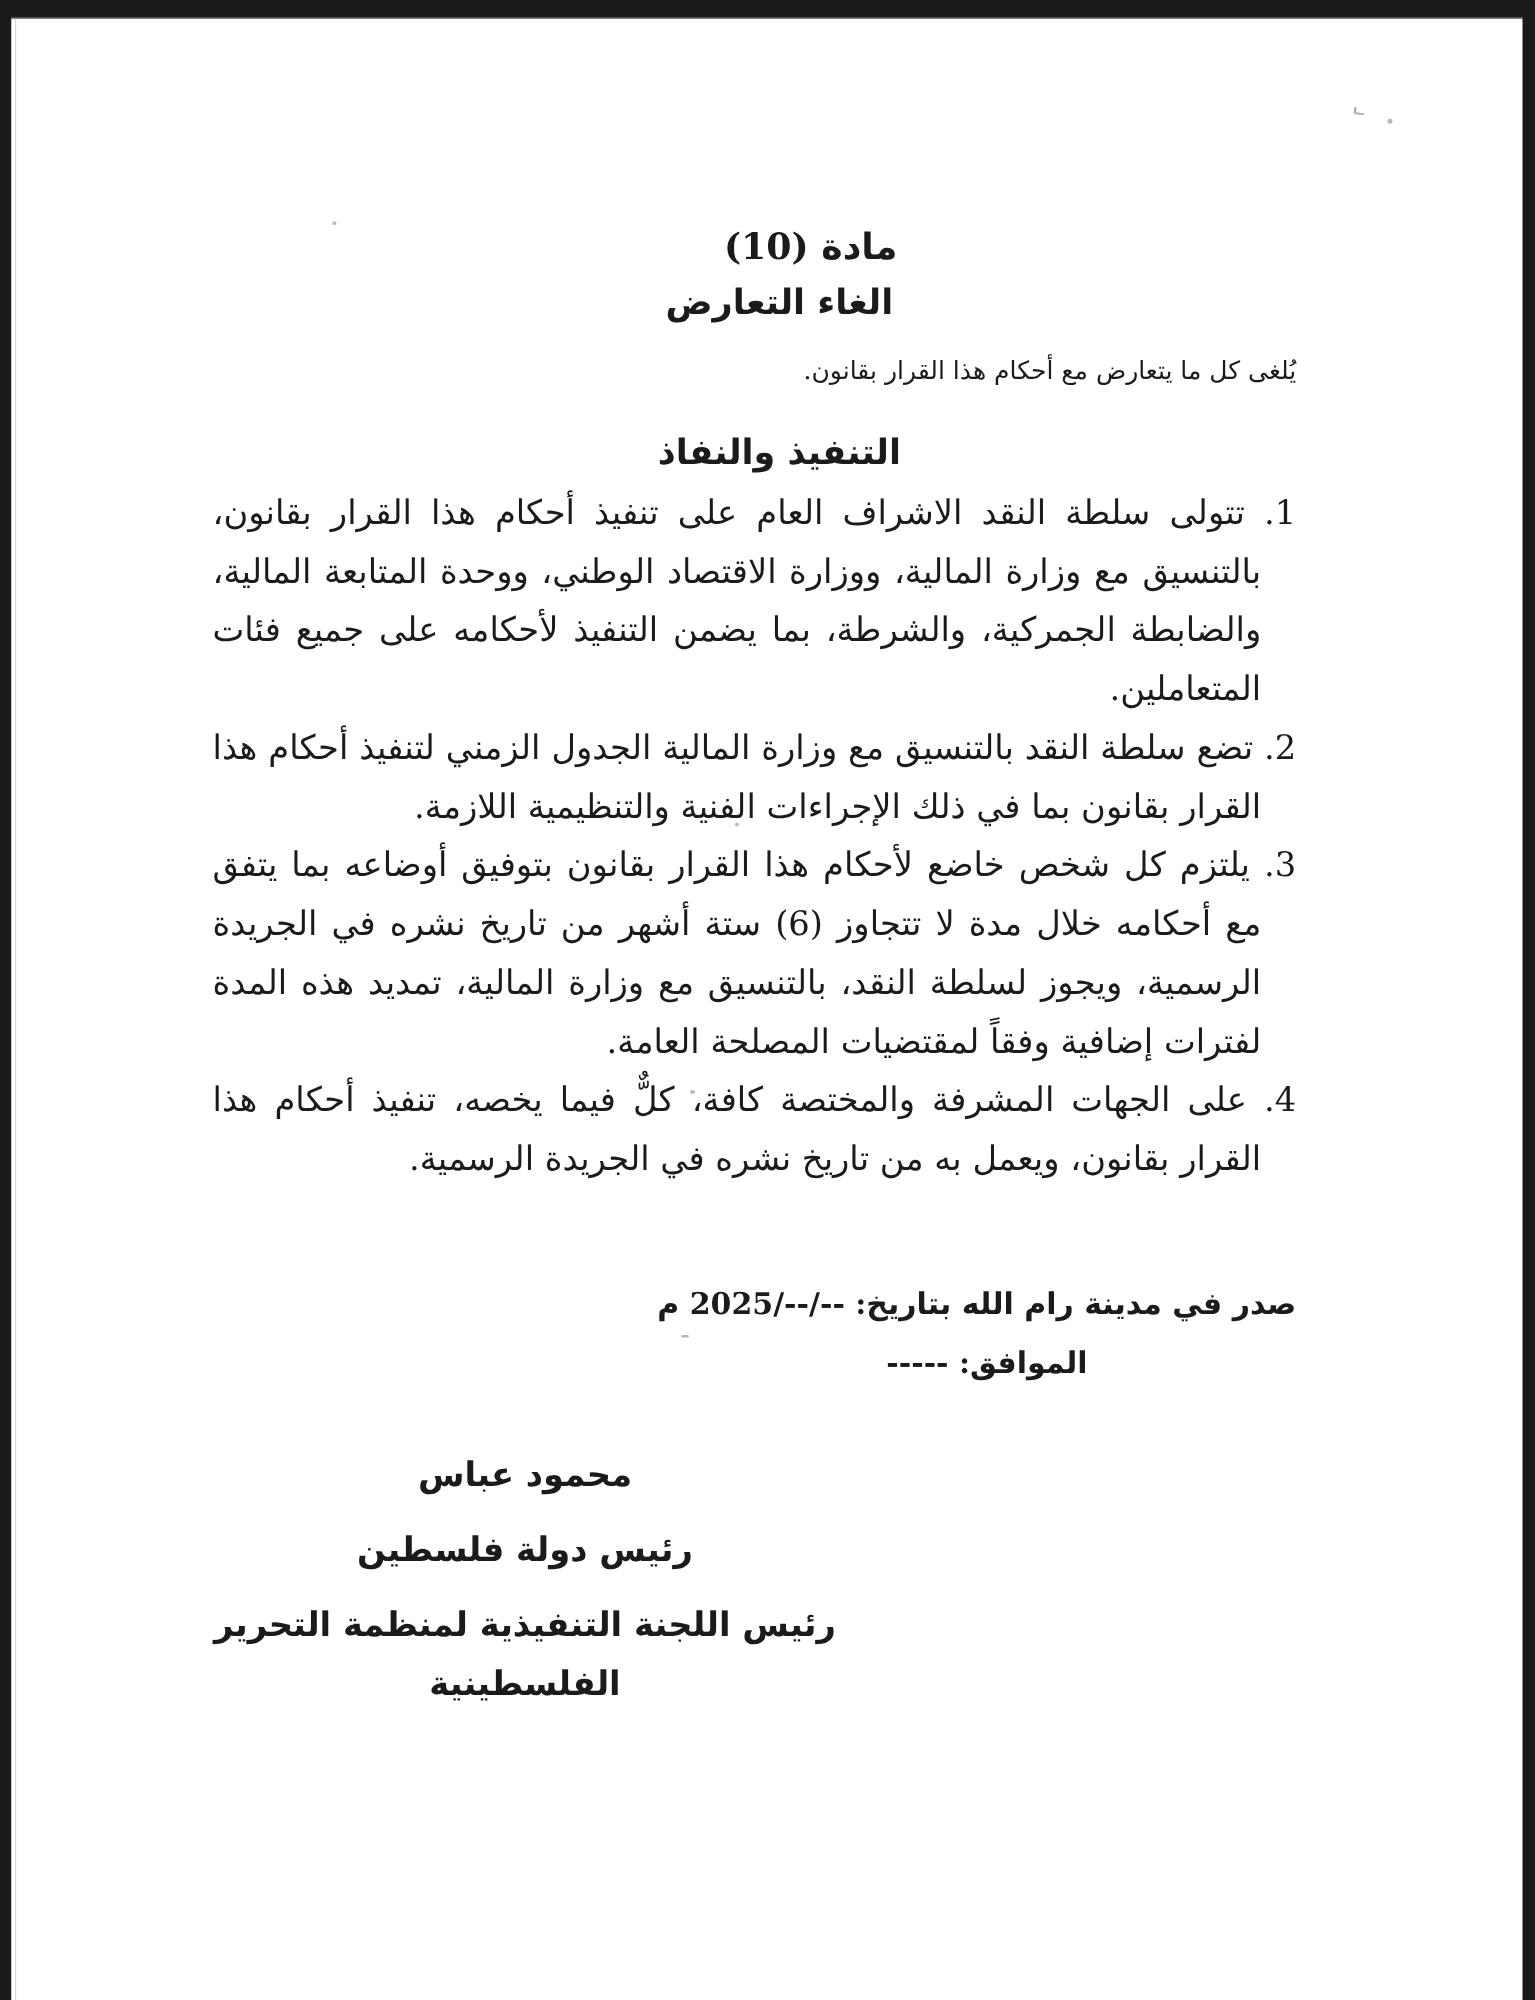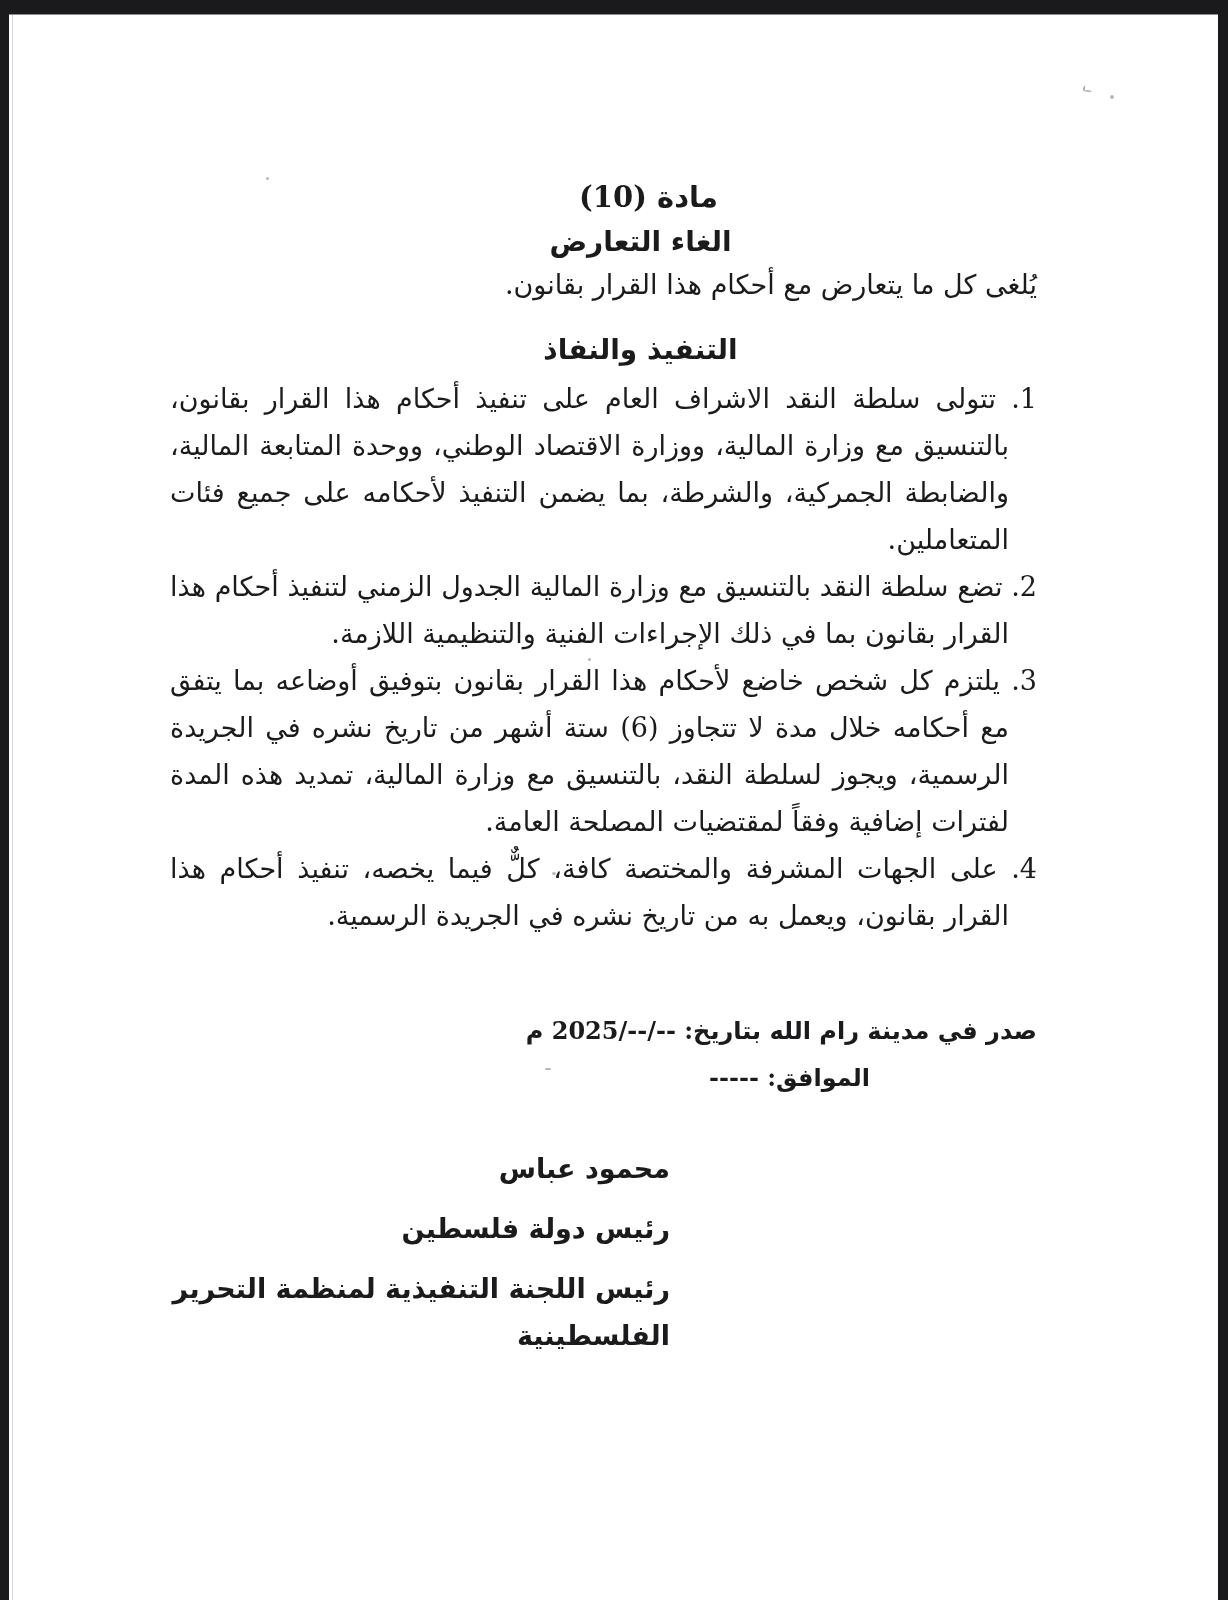--- a/index.html
+++ b/index.html
@@ -19,41 +19,41 @@
   .content {
     position:absolute; top:15px; left:170px; right:191px; bottom:0;
     direction:rtl; text-align:right;
   }
   .article-heading {
     font-size:29px; font-weight:bold; line-height:40px;
     text-align:center; position:relative; left:45px;
   }
   .article-title {
     font-size:28px; font-weight:bold; line-height:38px;
-    text-align:center; position:relative; left:37px;
+    text-align:center; position:relative; left:20px;
   }
   .a10-heading { margin-top:162px; }
   .a10-title   { margin-top:6px; }
-  .a10-body    { font-size:27px; line-height:47px; text-align:right; }
+  .a10-body    { margin-top:12px; font-size:20px; line-height:47px; text-align:right; }
   .a11-heading { margin-top:52px; }
   .a11-title   { margin-top:23px; }
 
   .exec-list { list-style:none; margin-top:6px; }
   .exec-list li {
     font-size:27px; line-height:47px;
     text-align:justify; text-align-last:right;
     padding-right:28px; text-indent:-28px;
   }
   .item-num { white-space:pre; }
 
   .issuance { margin-top:68px; font-weight:bold; font-size:24px; line-height:47px; }
   .date-line { text-align:right; }
   .corresponding-line { text-align:right; padding-left:0; margin-left:0; margin-right:167px; }
 
-  .signature { margin-top:44px; width:500px; margin-left:0; margin-right:auto; text-align:right; }
+  .signature { margin-top:44px; width:500px; margin-left:0; margin-right:auto; text-align:center; }
   .sig-line { font-size:27px; font-weight:bold; line-height:47px; }
   .sig-gap { margin-top:13px; }
 
   
   .speck { position:absolute; background:#b8b8b8; border-radius:50%; }
   .speck-curl {
     position:absolute; width:9px; height:6px; background:transparent;
     border-left:2px solid #8f8f8f; border-bottom:2px solid #9f9f9f;
     opacity:.75; transform:rotate(8deg); border-radius:1px;
   }

